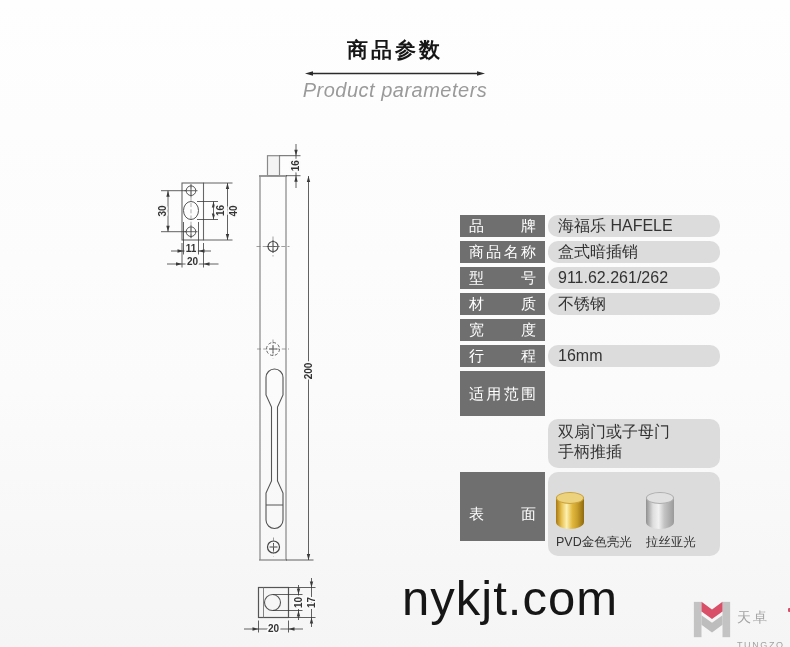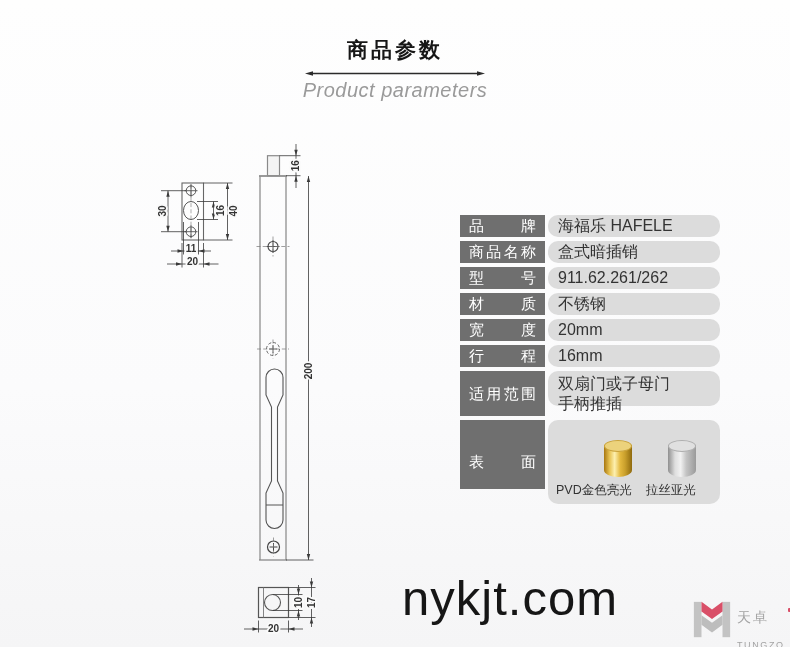--- a/index.html
+++ b/index.html
@@ -15,24 +15,24 @@
   
   .spec{position:absolute;left:460px;top:215px;width:260px;}
   .row{display:flex;margin-bottom:4px;}
   .lab{width:85px;background:#6f6f6f;color:#fff;font-size:15px;
        padding:0 9px;box-sizing:border-box;}
   .lab span{display:block;text-align:justify;text-align-last:justify;}
   .val{width:172px;background:#dcdcdc;color:#333;font-size:16px;
        padding-left:10px;box-sizing:border-box;margin-left:3px;border-radius:10px;}
   .h22 .lab,.h22 .val{height:22px;line-height:22px;}
   .h45 .lab{height:45px;line-height:45px;}
-  .h45 .val{height:35px;line-height:20px;padding-top:3px;}
+  .h45 .val{height:49px;line-height:20px;padding-top:3px;margin-top:48px;}
   .h84 .lab{height:69px;line-height:84px;}
   .h84 .val{height:84px;display:flex;gap:14px;padding:20px 0 0 8px;}
-  .sw{display:flex;flex-direction:column;align-items:flex-end;}
+  .sw{display:flex;flex-direction:column;align-items:flex-start;}
   .sw .cap{font-size:12.5px;color:#333;margin-top:5px;white-space:nowrap;}
   .cyl{position:relative;width:28px;height:37px;}
   .cyl .side{position:absolute;top:5px;left:0;width:28px;height:32px;
              border-radius:0 0 14px 14px / 0 0 7px 7px;}
   .cyl .top{position:absolute;top:0;left:0;width:26px;height:10px;
             border-radius:50%;border:1px solid;}
   .gold .side{background:linear-gradient(90deg,#a87710,#e8c353 20%,#fdf0b0 38%,#e3b83e 58%,#caa02c 75%,#8f6a0e);}
   .gold .top{background:#ecd27c;border-color:#c9a23b;}
   .silver .side{background:linear-gradient(90deg,#8f8f8f,#dedede 25%,#f1f1f1 45%,#c4c4c4 65%,#9a9a9a);}
   .silver .top{background:#e0e0e0;border-color:#aeaeae;}
@@ -205,21 +205,20 @@
     <div class="row h22">
       <div class="lab">
           <span>材质</span>
         </div>
       <div class="val">不锈钢</div>
     </div>
     <div class="row h22">
       <div class="lab">
           <span>宽度</span>
         </div>
-      <div class="val">20mm</div>
     </div>
     <div class="row h22">
       <div class="lab">
           <span>行程</span>
         </div>
       <div class="val">16mm</div>
     </div>
     <div class="row h45">
       <div class="lab">
           <span>适用范围</span>

